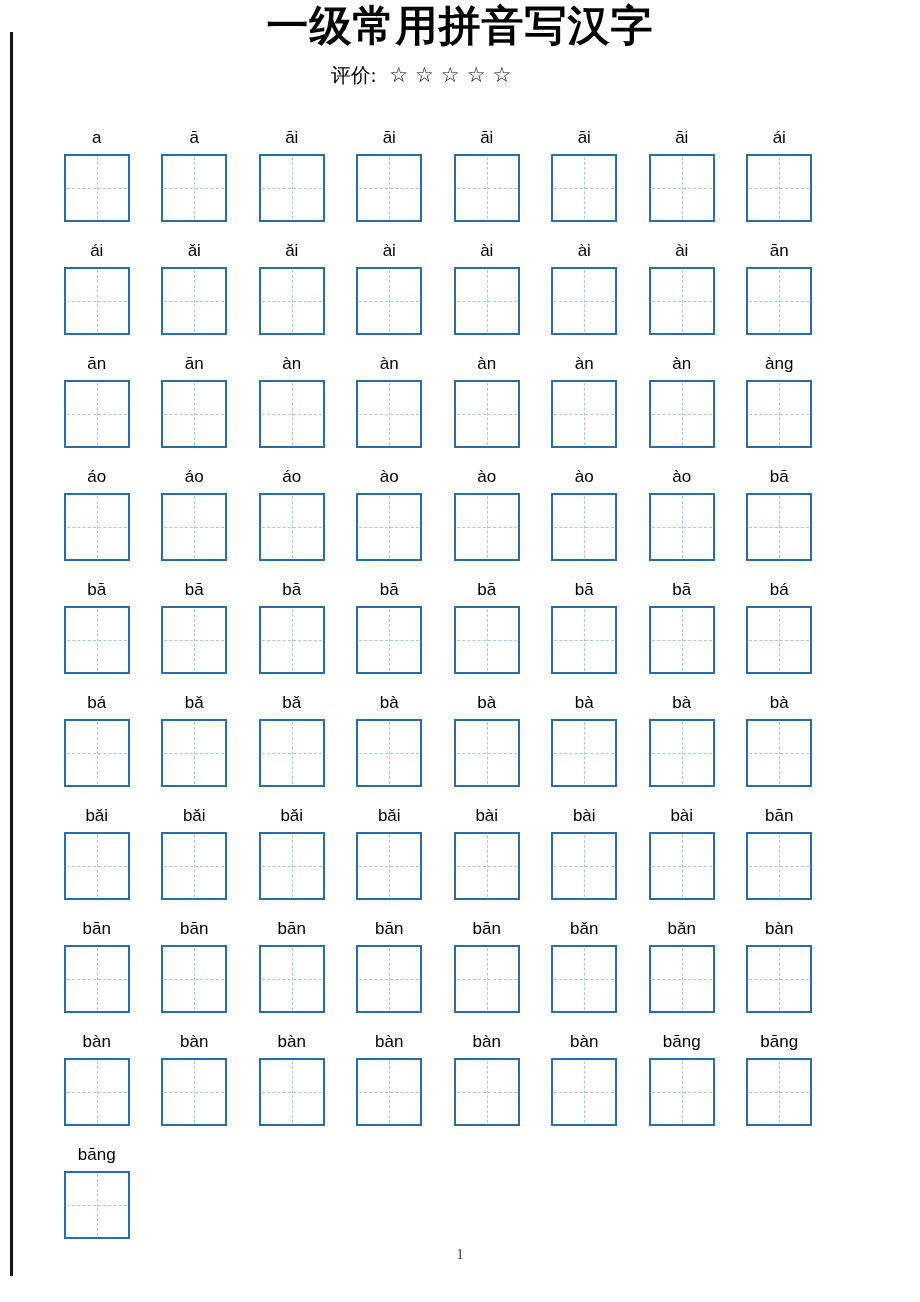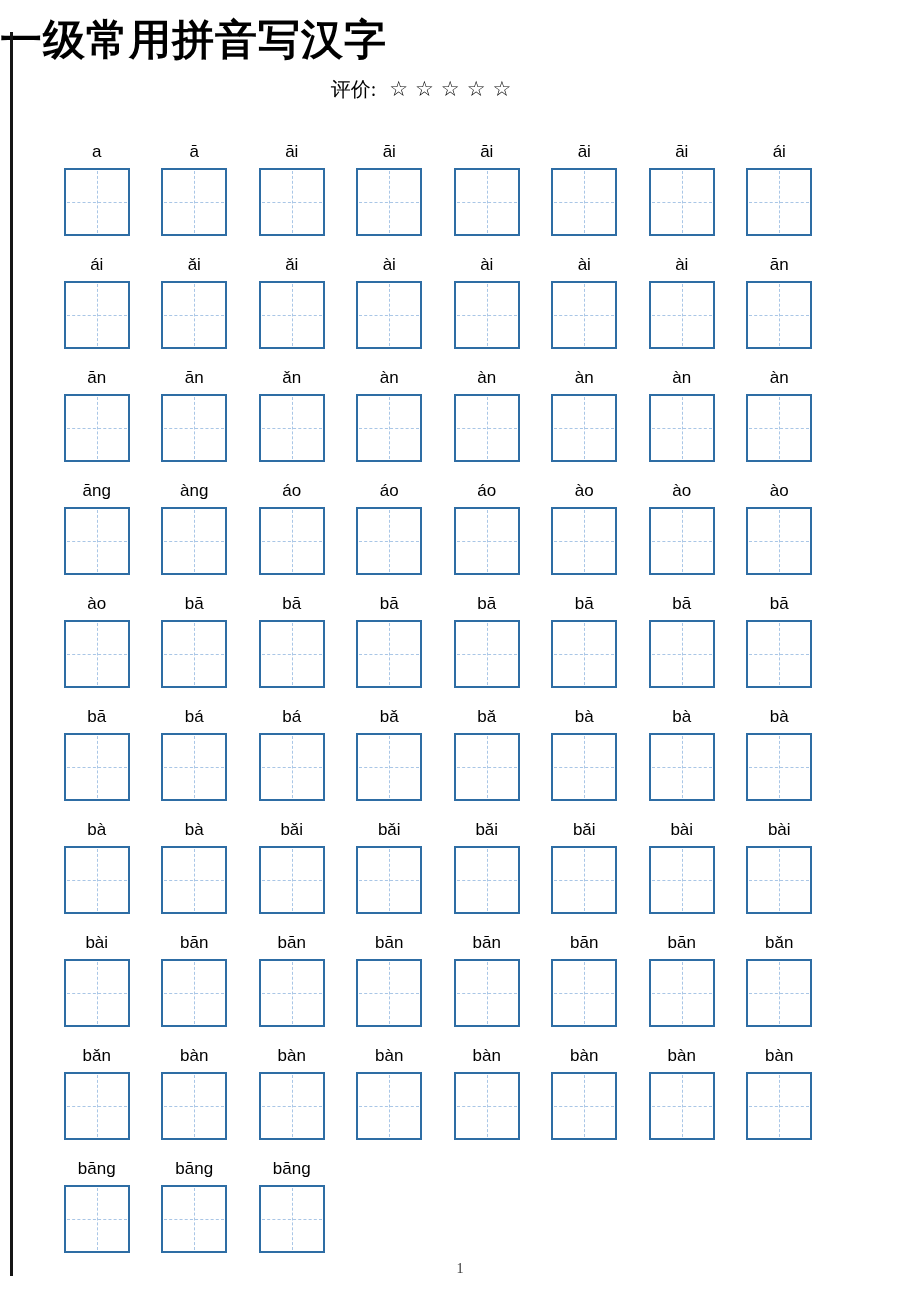--- a/index.html
+++ b/index.html
@@ -13,22 +13,22 @@
   }
   .left-border {
     position: absolute;
     left: 10px;
     top: 32px;
     width: 3px;
     height: 1244px;
     background: #151515;
   }
   .title {
-    margin-top: 16px;
-    text-align: left;
+    margin-top: 2px;
+    text-align: center;
     font-size: 42px;
     line-height: 48px;
     font-weight: bold;
     letter-spacing: 1px;
     font-family: "Liberation Sans", sans-serif;
   }
   .rating-line {
     margin-top: 12px;
     height: 26px;
     text-align: center;
@@ -232,27 +232,20 @@
       </div>
     </div>
     <div class="cell">
       <div class="pinyin">ān</div>
       <div class="box">
         <div class="vline"></div>
         <div class="hline"></div>
       </div>
     </div>
     <div class="cell">
-      <div class="pinyin">ǎn</div>
-      <div class="box">
-        <div class="vline"></div>
-        <div class="hline"></div>
-      </div>
-    </div>
-    <div class="cell">
       <div class="pinyin">àn</div>
       <div class="box">
         <div class="vline"></div>
         <div class="hline"></div>
       </div>
     </div>
     <div class="cell">
       <div class="pinyin">àn</div>
       <div class="box">
         <div class="vline"></div>
@@ -268,27 +261,20 @@
     </div>
     <div class="cell">
       <div class="pinyin">àn</div>
       <div class="box">
         <div class="vline"></div>
         <div class="hline"></div>
       </div>
     </div>
     <div class="cell">
       <div class="pinyin">àn</div>
-      <div class="box">
-        <div class="vline"></div>
-        <div class="hline"></div>
-      </div>
-    </div>
-    <div class="cell">
-      <div class="pinyin">āng</div>
       <div class="box">
         <div class="vline"></div>
         <div class="hline"></div>
       </div>
     </div>
     <div class="cell">
       <div class="pinyin">àng</div>
       <div class="box">
         <div class="vline"></div>
         <div class="hline"></div>

